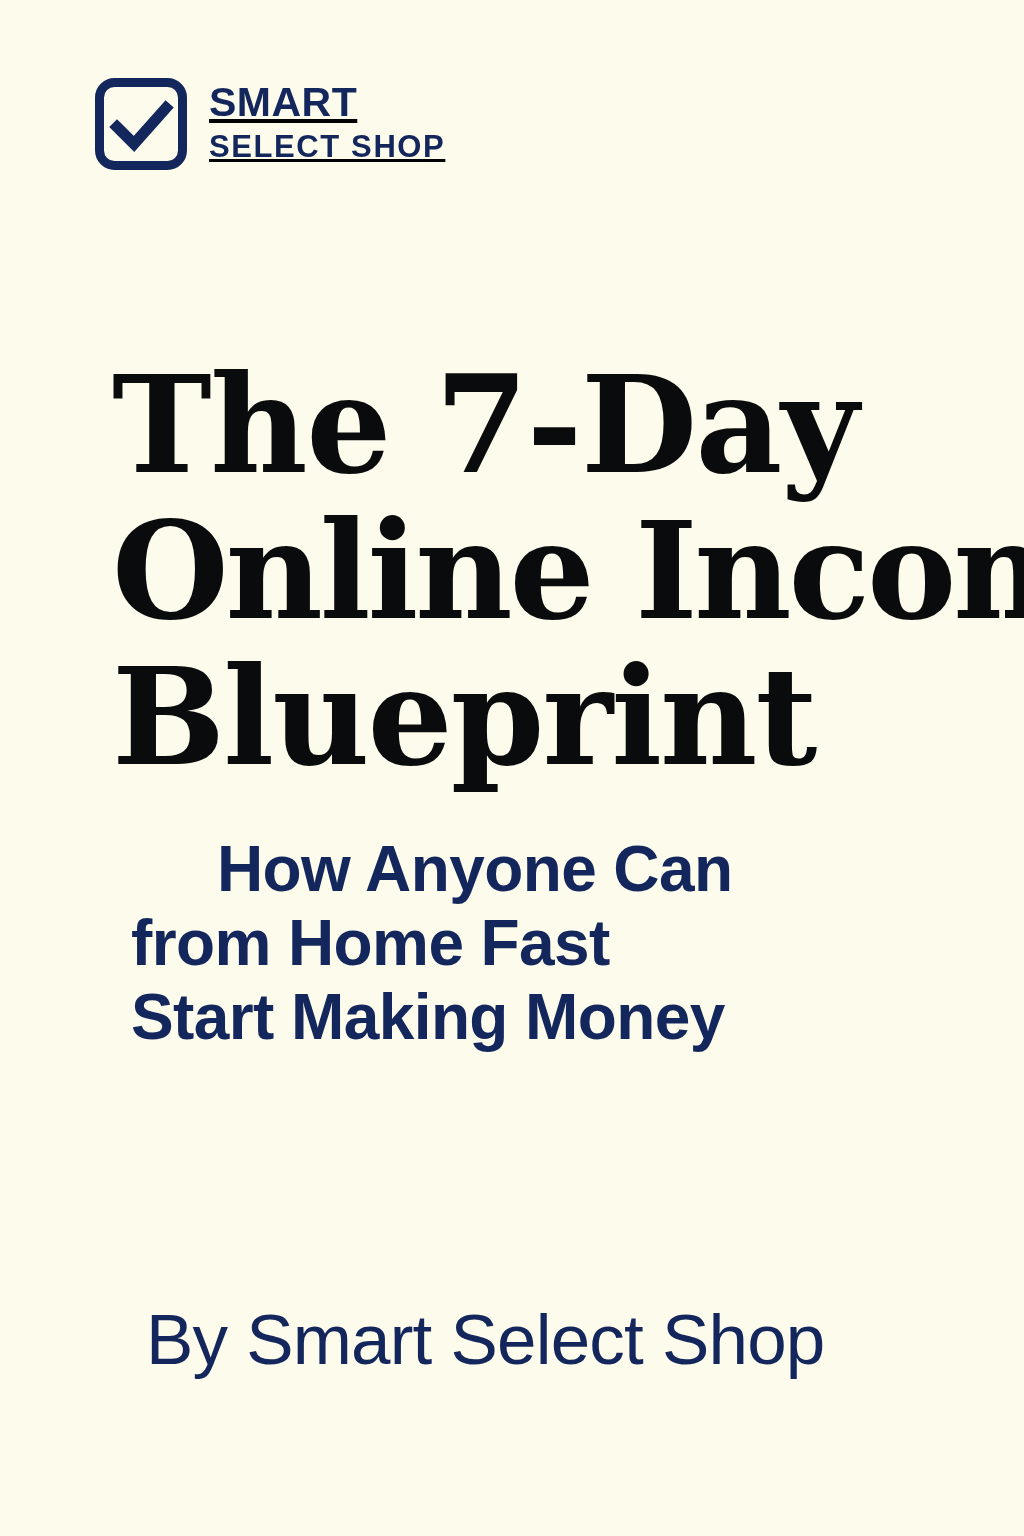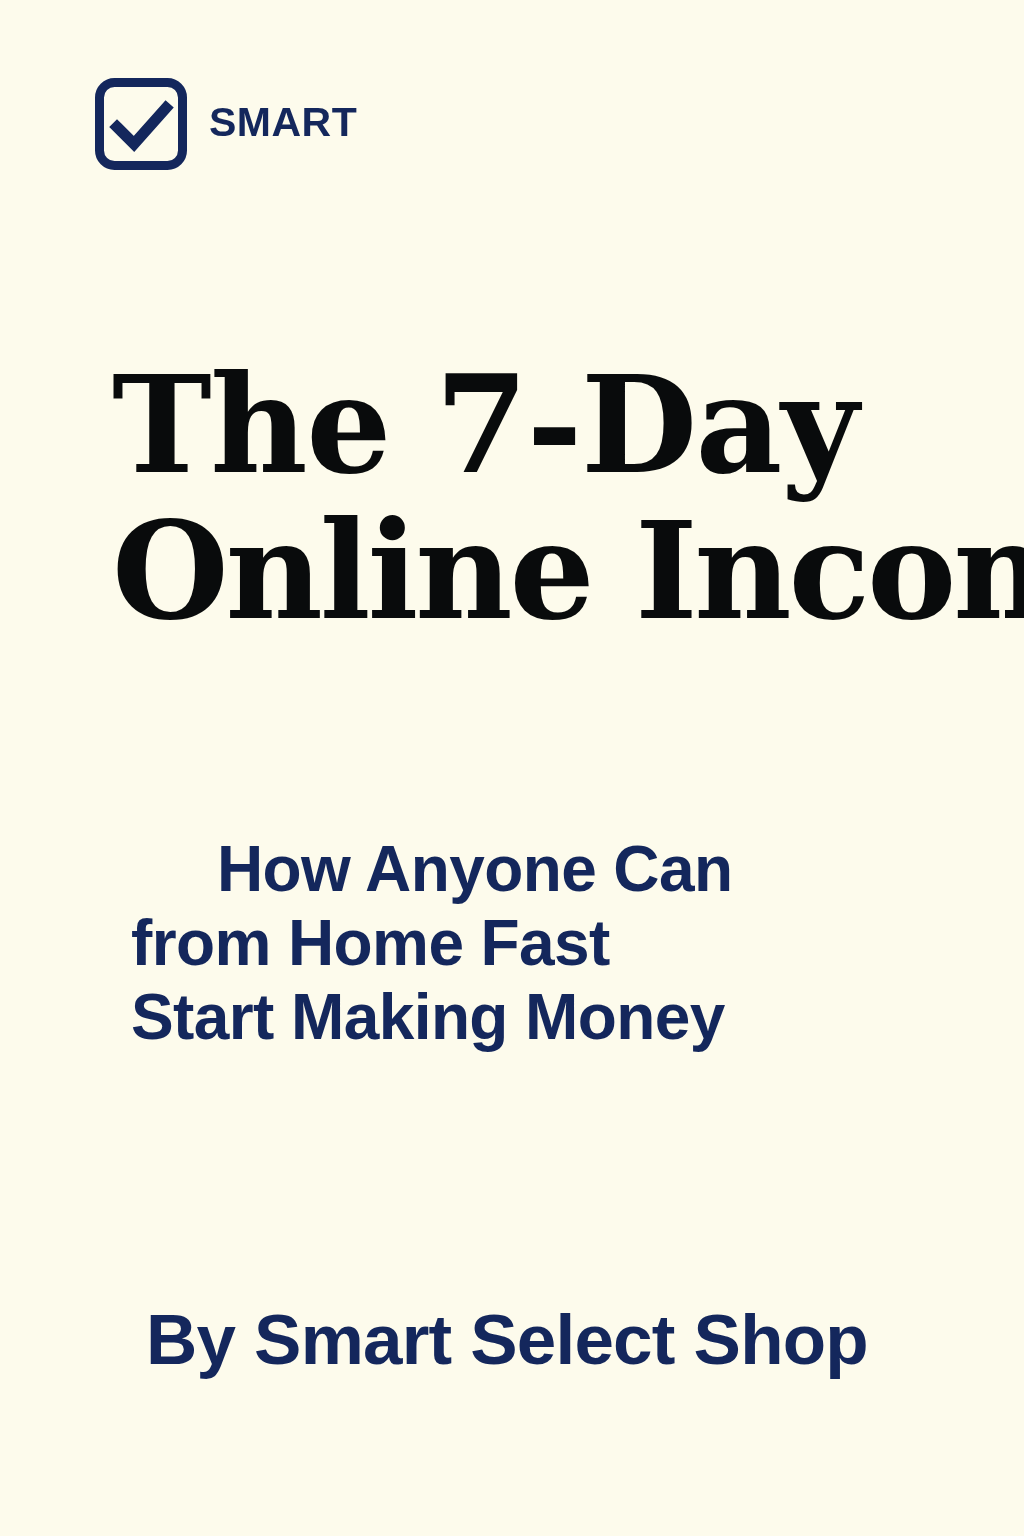--- a/index.html
+++ b/index.html
@@ -23,20 +23,21 @@
   }
 
   
   .brand {
     position: absolute;
     left: 95px;
     top: 78px;
     display: flex;
     align-items: center;
     gap: 22px;
+    text-decoration: underline;
   }
 
   .brand-mark {
     width: 92px;
     height: 92px;
     flex: 0 0 auto;
     display: block;
   }
 
   .brand-words {
@@ -106,46 +107,48 @@
   }
 
   .subtitle-line.l1 { padding-left: 86px; }
 
   
   .byline {
     position: absolute;
     left: 146px;
     top: 1300px;
     font-family: "Liberation Sans", sans-serif;
-    font-weight: 700;
+    font-weight: 400;
     font-size: 71px;
     line-height: 80px;
     letter-spacing: -0.8px;
     color: #14275c;
     white-space: nowrap;
   }
 </style>
 </head>
 <body>
 
 <div class="cover">
 
   <div class="brand">
     <svg class="brand-mark" viewBox="0 0 92 92" aria-hidden="true">
       <rect x="4.5" y="4.5" width="83" height="83" rx="15" ry="15" fill="none" stroke="#14275c" stroke-width="9"></rect>
       <path d="M22 49 L39 66 L71 30" fill="none" stroke="#14275c" stroke-width="11" stroke-linecap="square" stroke-linejoin="miter"></path>
     </svg>
     <div class="brand-words">
       <span class="brand-primary">SMART</span>
+      <span class="brand-secondary">SELECT SHOP</span>
     </div>
   </div>
 
   <div class="title-block">
     <div class="title-line l1">The 7-Day</div>
     <div class="title-line l2">Online Income</div>
+    <div class="title-line l3">Blueprint</div>
   </div>
 
   <div class="subtitle-block">
     <div class="subtitle-line l1">How Anyone Can</div>
     <div class="subtitle-line l3">from Home Fast</div>
     <div class="subtitle-line l2">Start Making Money</div>
   </div>
 
   <div class="byline">By Smart Select Shop</div>
 

